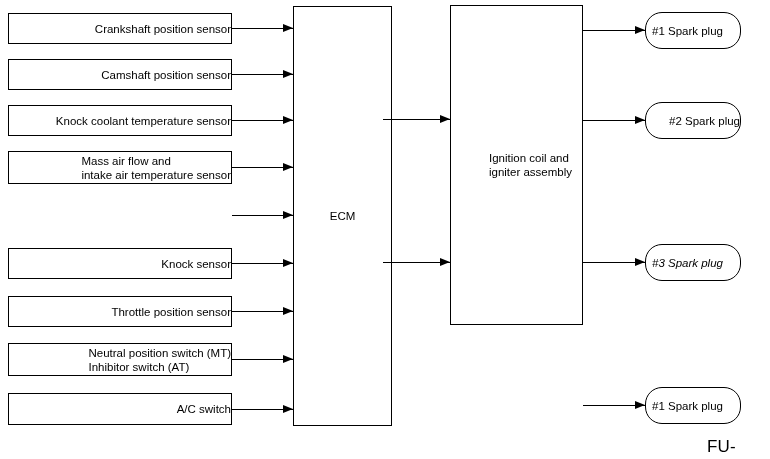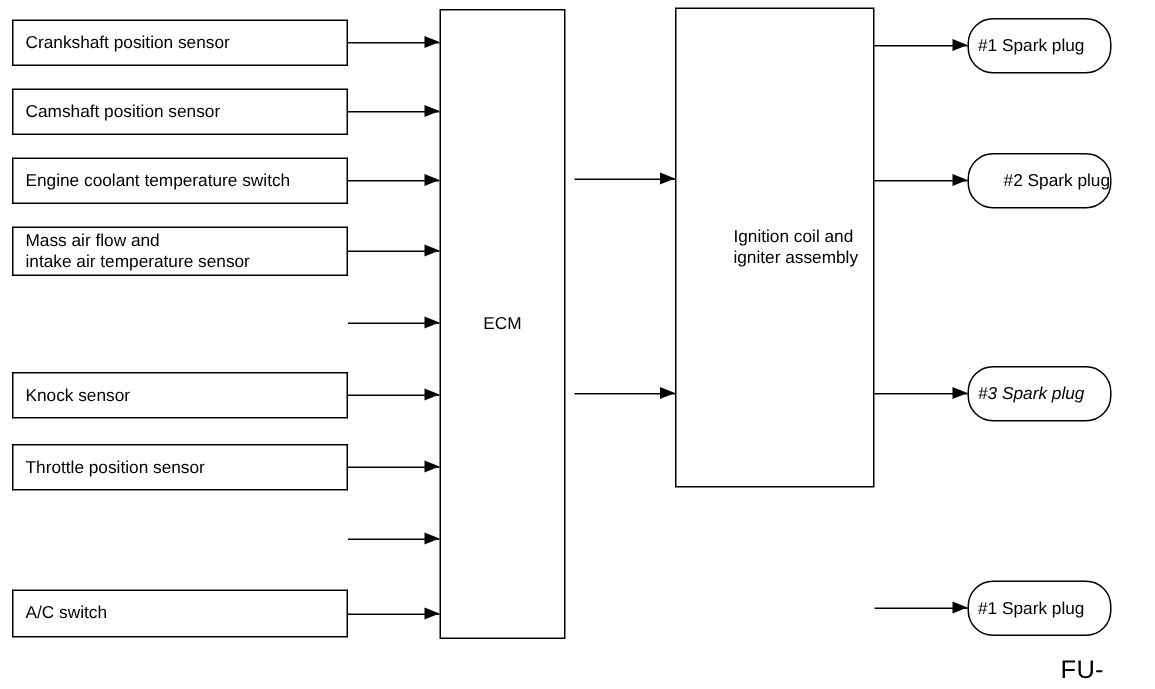--- a/index.html
+++ b/index.html
@@ -22,20 +22,21 @@
     background: #ffffff;
     color: #000000;
     font-size: 11.5px;
     line-height: 14px;
   }
   
   .sensor-box {
     display: flex;
     align-items: center;
     padding-left: 8px;
+    justify-content: flex-end;
   }
   .sensor-box .label {
     white-space: pre-line;
     text-align: left;
   }
   
   .plug-box {
     display: flex;
     align-items: center;
     padding-left: 6px;
@@ -80,31 +81,35 @@
 
 <div id="canvas">
 
   <div class="box sensor-box" style="left:8px; top:13px; width:224px; height:31px;">
     <span class="label">Crankshaft position sensor</span>
   </div>
   <div class="box sensor-box" style="left:8px; top:59px; width:224px; height:31px;">
     <span class="label">Camshaft position sensor</span>
   </div>
   <div class="box sensor-box" style="left:8px; top:105px; width:224px; height:31px;">
-    <span class="label">Engine coolant temperature switch</span>
+    <span class="label">Knock coolant temperature sensor</span>
   </div>
   <div class="box sensor-box" style="left:8px; top:151px; width:224px; height:33px;">
     <span class="label">Mass air flow and
 intake air temperature sensor</span>
   </div>
   <div class="box sensor-box" style="left:8px; top:248px; width:224px; height:31px;">
     <span class="label">Knock sensor</span>
   </div>
   <div class="box sensor-box" style="left:8px; top:296px; width:224px; height:31px;">
     <span class="label">Throttle position sensor</span>
+  </div>
+  <div class="box sensor-box" style="left:8px; top:343px; width:224px; height:33px;">
+    <span class="label">Neutral position switch (MT)
+Inhibitor switch (AT)</span>
   </div>
   <div class="box sensor-box" style="left:8px; top:393px; width:224px; height:32px;">
     <span class="label">A/C switch</span>
   </div>
 
   <div class="conn" style="left:232px; top:28px; width:61px;"></div>
   <div class="arrowhead" style="left:283px; top:23.5px;"></div>
 
   <div class="conn" style="left:232px; top:74px; width:61px;"></div>
   <div class="arrowhead" style="left:283px; top:69.5px;"></div>
@@ -123,21 +128,21 @@
 
   <div class="conn" style="left:232px; top:311px; width:61px;"></div>
   <div class="arrowhead" style="left:283px; top:306.5px;"></div>
 
   <div class="conn" style="left:232px; top:359px; width:61px;"></div>
   <div class="arrowhead" style="left:283px; top:354.5px;"></div>
 
   <div class="conn" style="left:232px; top:409px; width:61px;"></div>
   <div class="arrowhead" style="left:283px; top:404.5px;"></div>
 
-  <div class="box block block-center" style="left:293px; top:6px; width:84px; height:420px;">
+  <div class="box block block-center" style="left:293px; top:6px; width:99px; height:420px;">
     <span class="label">ECM</span>
   </div>
 
   <div class="conn" style="left:383px; top:119px; width:67px;"></div>
   <div class="arrowhead" style="left:440px; top:114.5px;"></div>
 
   <div class="conn" style="left:383px; top:262px; width:67px;"></div>
   <div class="arrowhead" style="left:440px; top:257.5px;"></div>
 
   <div class="box block" style="left:450px; top:5px; width:133px; height:320px;padding-left:28px;">

